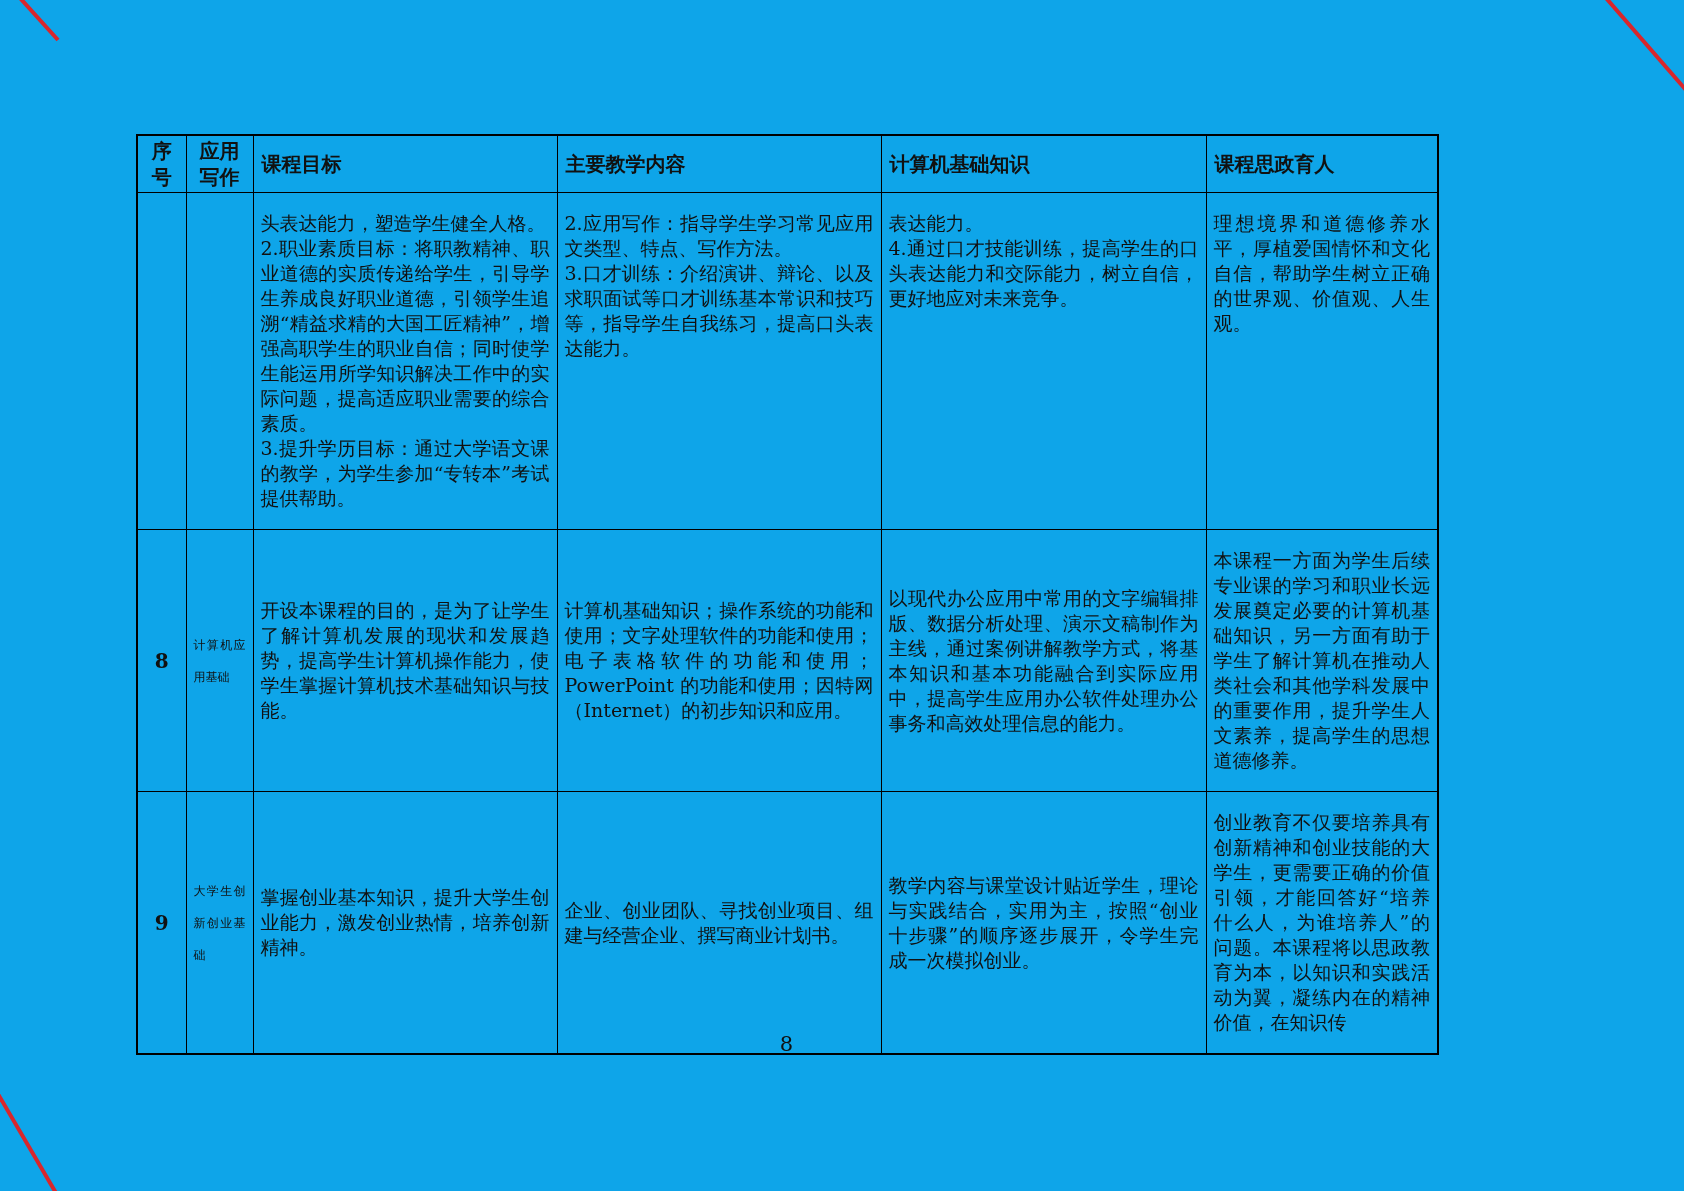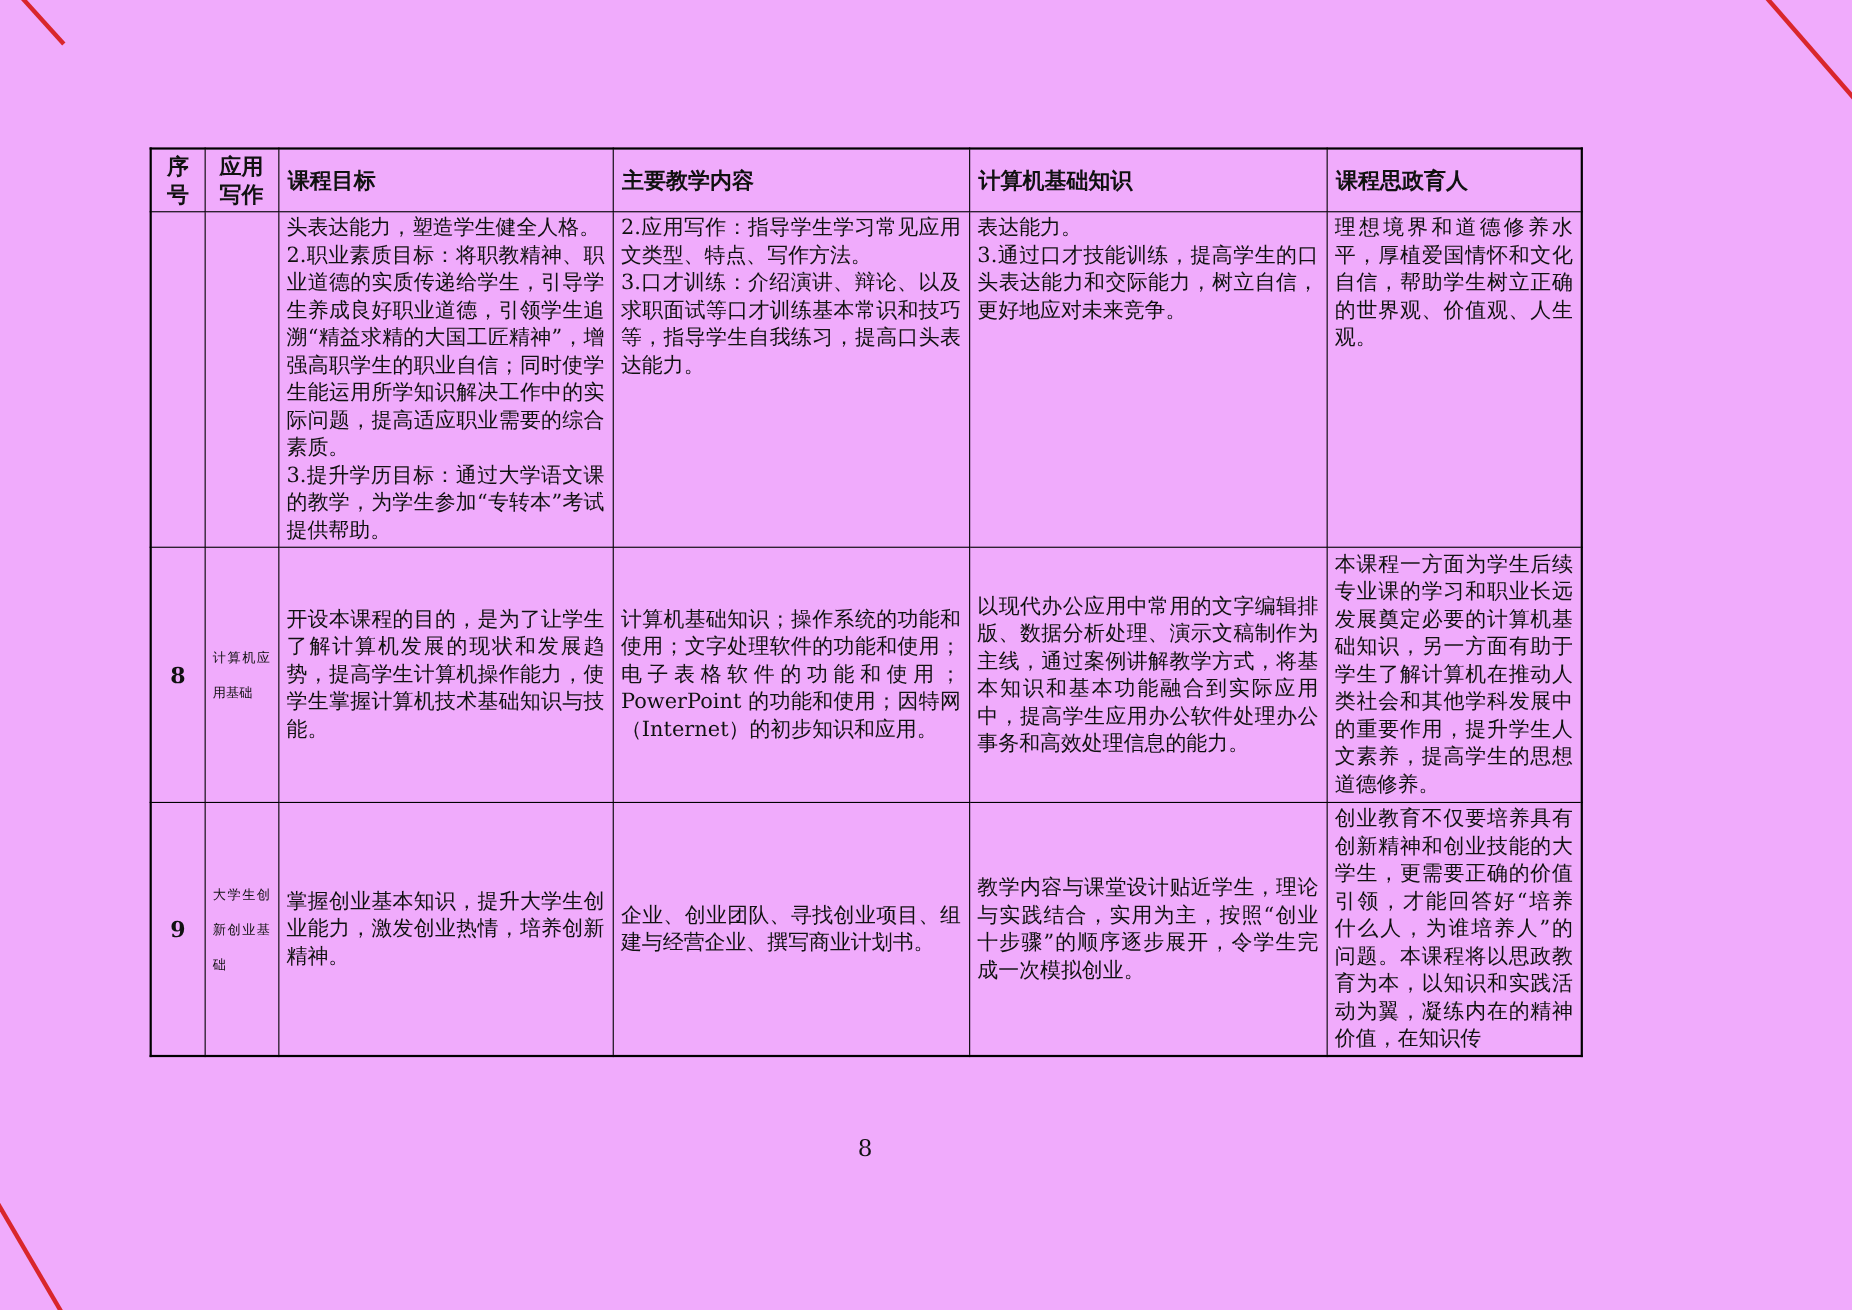--- a/index.html
+++ b/index.html
@@ -10,21 +10,21 @@
   body {
     width: 1684px;
     height: 1191px;
     font-family: "DejaVu Serif", "Liberation Serif", serif;
     color: #111111;
   }
   .page {
     position: relative;
     width: 1684px;
     height: 1191px;
-    background: #f0abfc;
+    background: #0ea5e9;
     overflow: hidden;
   }
   .artifacts {
     position: absolute;
     left: 0; top: 0;
     width: 1684px; height: 1191px;
     pointer-events: none;
   }
   table.course-table {
     position: absolute;
@@ -60,21 +60,21 @@
     font-size: 20px;
   }
   td.cell-name {
     padding: 2px 7px;
     font-size: 12px;
     line-height: 32px;
     text-align: justify;
     text-justify: inter-ideograph;
   }
   td.cell-text {
-    padding: 2px 7px;
+    padding: 18px 7px;
     font-size: 19px;
     line-height: 25px;
   }
   td.cell-text p {
     margin: 0;
     text-align: justify;
     text-justify: inter-ideograph;
   }
   td.cell-ideology { vertical-align: top; margin-top: 46px; }
   .footer-page-number {
@@ -125,21 +125,21 @@
           <p>头表达能力，塑造学生健全人格。</p>
           <p>2.职业素质目标：将职教精神、职业道德的实质传递给学生，引导学生养成良好职业道德，引领学生追溯“精益求精的大国工匠精神”，增强高职学生的职业自信；同时使学生能运用所学知识解决工作中的实际问题，提高适应职业需要的综合素质。</p>
           <p>3.提升学历目标：通过大学语文课的教学，为学生参加“专转本”考试提供帮助。</p>
         </td>
         <td class="cell-text">
           <p>2.应用写作：指导学生学习常见应用文类型、特点、写作方法。</p>
           <p>3.口才训练：介绍演讲、辩论、以及求职面试等口才训练基本常识和技巧等，指导学生自我练习，提高口头表达能力。</p>
         </td>
         <td class="cell-text">
           <p>表达能力。</p>
-          <p>3.通过口才技能训练，提高学生的口头表达能力和交际能力，树立自信，更好地应对未来竞争。</p>
+          <p>4.通过口才技能训练，提高学生的口头表达能力和交际能力，树立自信，更好地应对未来竞争。</p>
         </td>
         <td class="cell-text cell-ideology">
           <p>理想境界和道德修养水平，厚植爱国情怀和文化自信，帮助学生树立正确的世界观、价值观、人生观。</p>
         </td>
       </tr>
       <tr class="row-8 row-mid">
         <td class="cell-no">8</td>
         <td class="cell-name">计算机应用基础</td>
         <td class="cell-text">
           <p>开设本课程的目的，是为了让学生了解计算机发展的现状和发展趋势，提高学生计算机操作能力，使学生掌握计算机技术基础知识与技能。</p>

